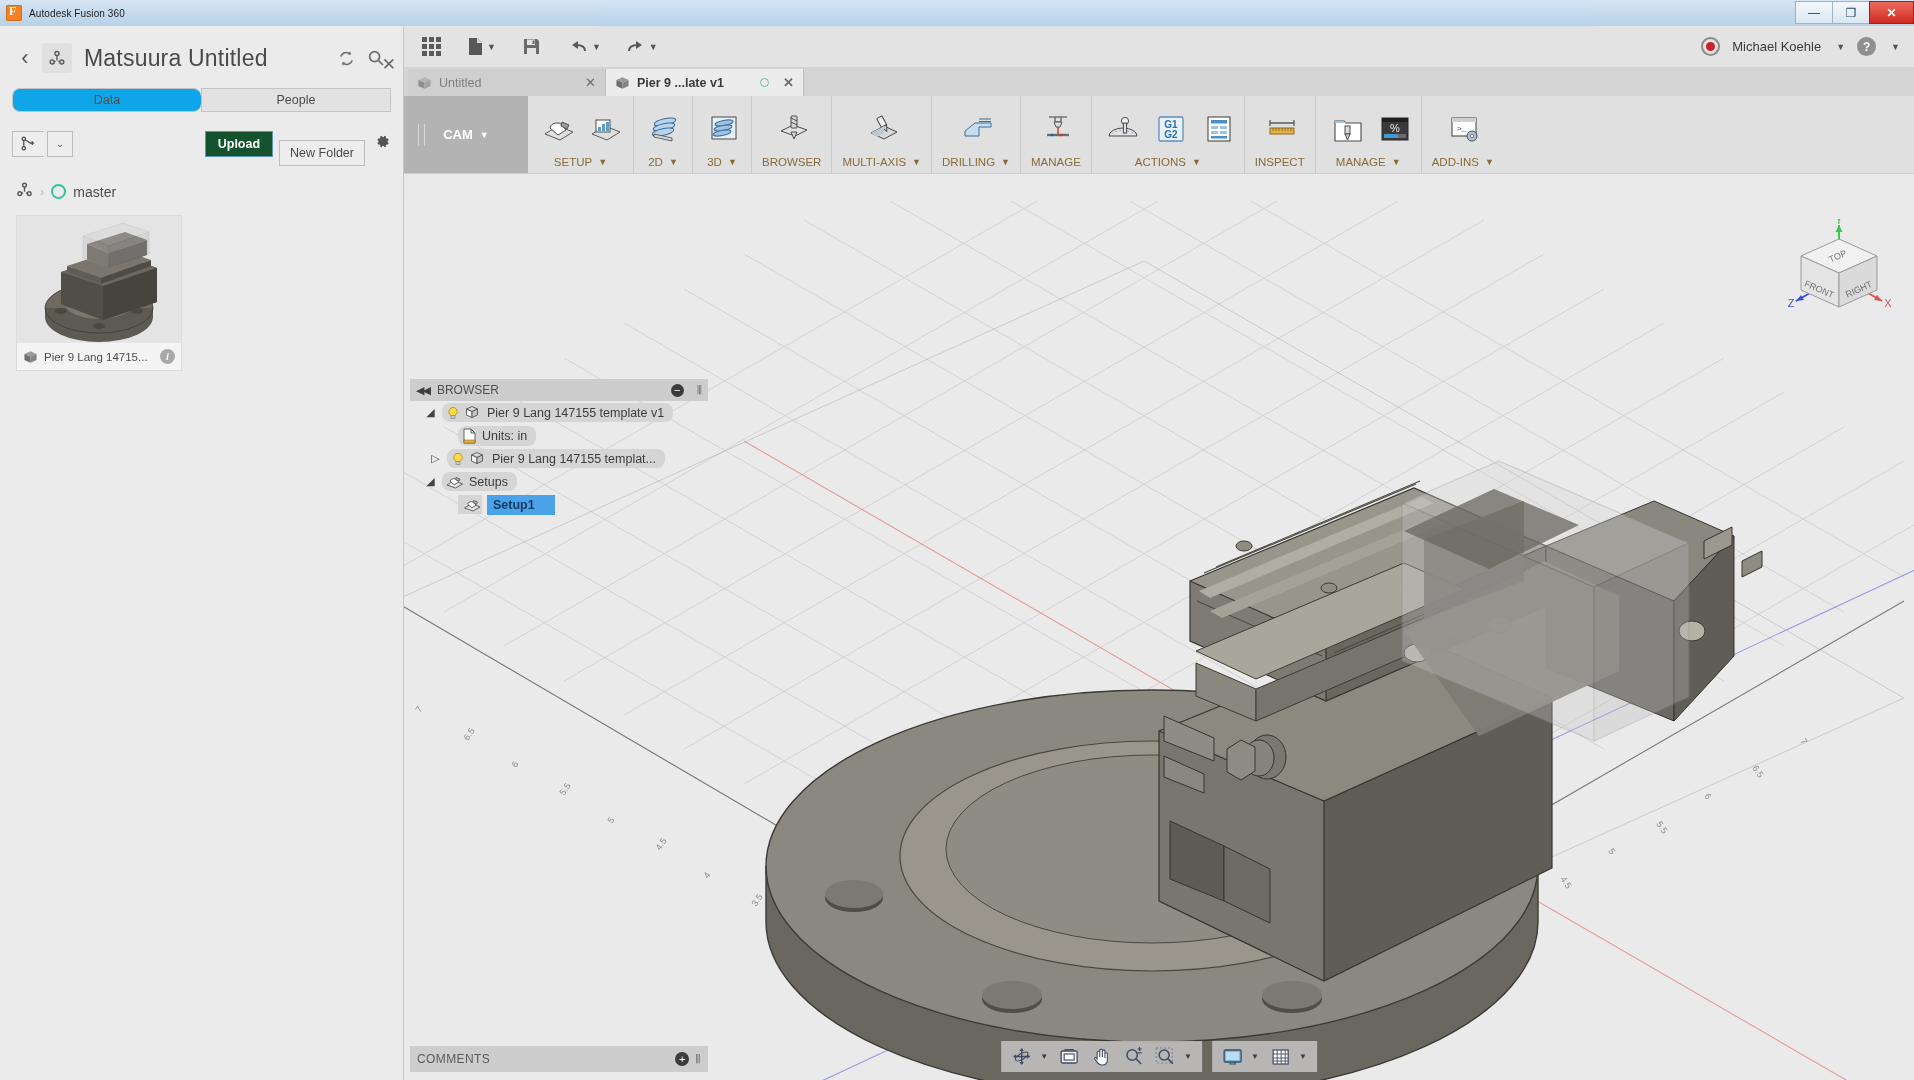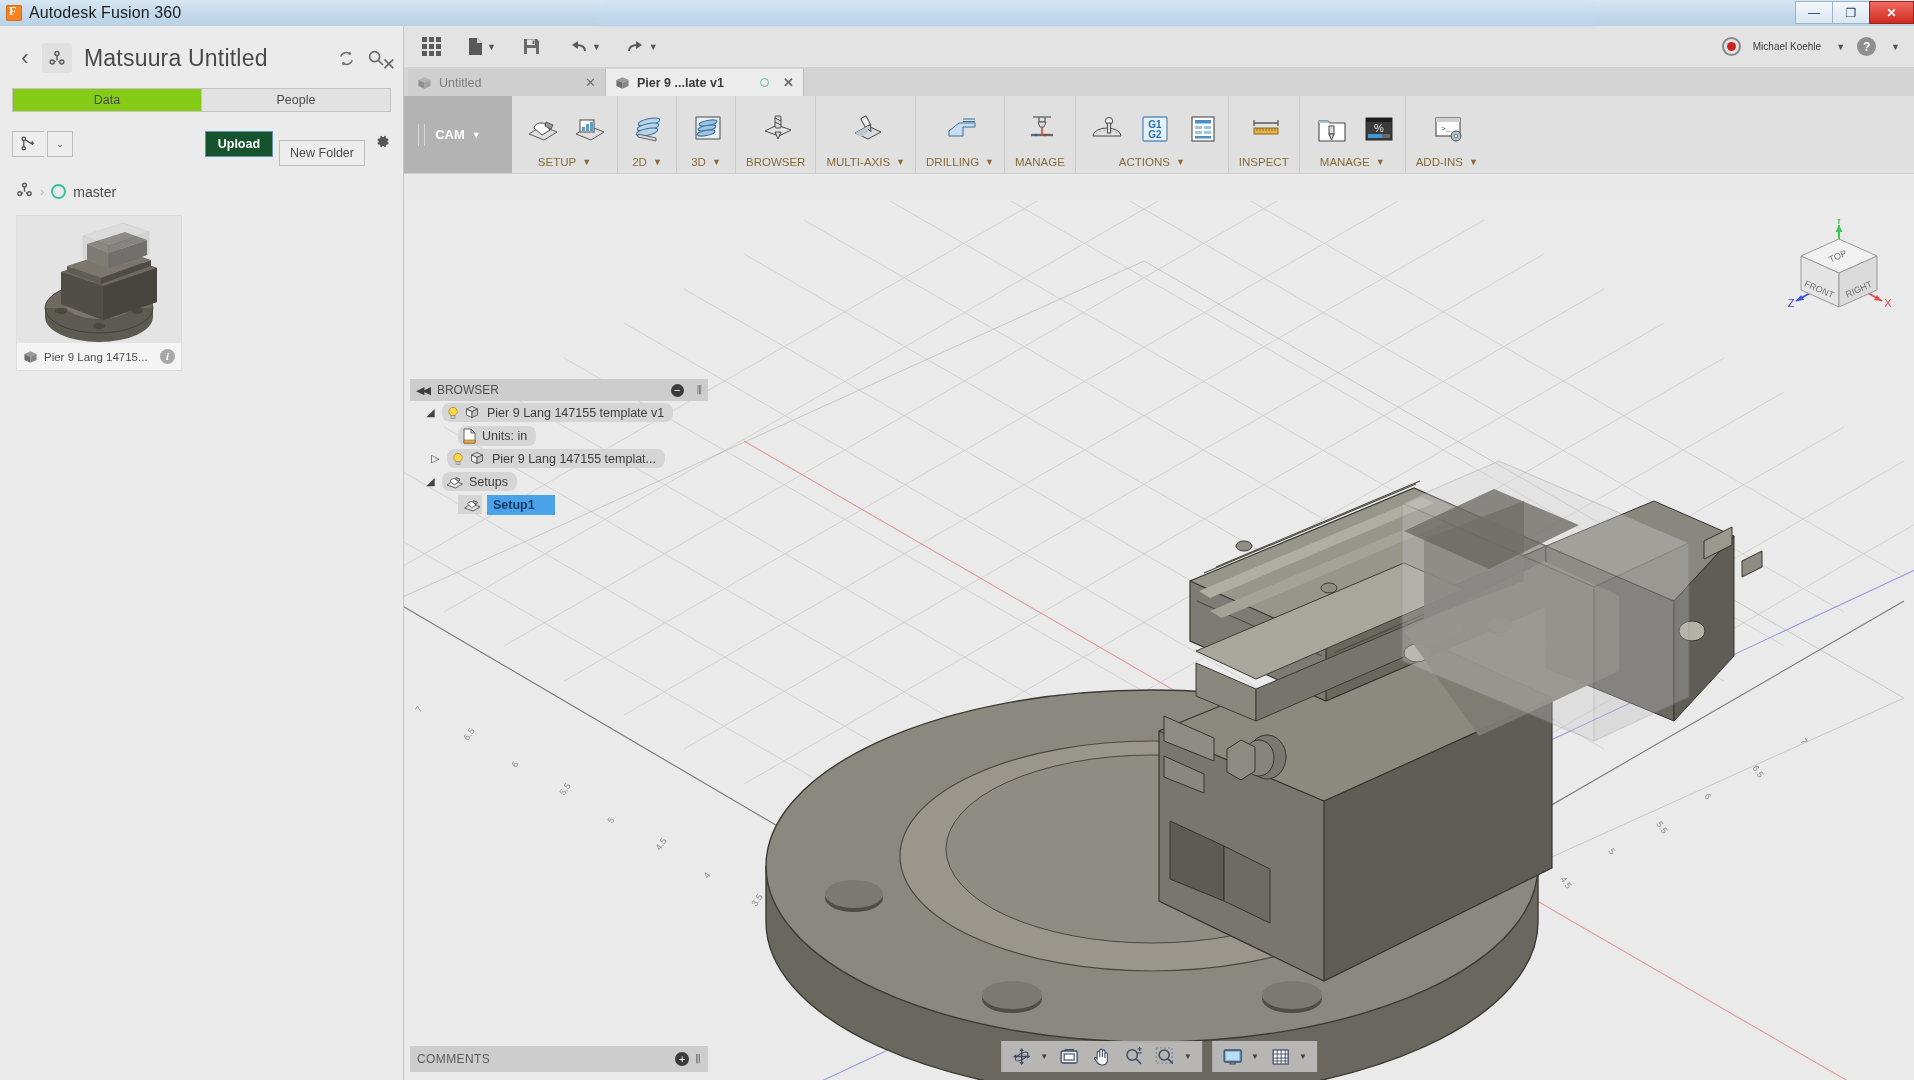--- a/index.html
+++ b/index.html
@@ -13,21 +13,21 @@
     display:flex; align-items:center; z-index:60; }
   .winbar .blurtabs{ position:absolute; left:600px; top:0; right:320px; height:26px;
     background:linear-gradient(180deg,rgba(210,228,243,.9),rgba(185,212,236,.9));
     filter:blur(2px); opacity:.85; display:flex; align-items:center; gap:56px;
     font-size:10px; color:#6b7a88; padding-left:20px; overflow:hidden;}
   .f360logo{ width:16px;height:16px;margin-left:6px;margin-right:7px;
     background:#f58220; border-radius:2px; position:relative; flex:none;
     box-shadow:inset 0 0 0 1px #d46f14;}
   .f360logo:after{content:"F";position:absolute;left:3px;top:-1px;color:#fff;
     font-size:12px;font-weight:bold;font-family:"Liberation Serif",serif;}
-  .wintitle{ font-size:16px; color:#1d1d1d; letter-spacing:.1px; z-index:2;}
+  .wintitle{ font-size:10px; color:#1d1d1d; letter-spacing:.1px; z-index:2;}
   .wbtns{ position:absolute; right:0; top:0; display:flex; height:26px; z-index:3;}
   .wbtn{ width:37px; height:23px; margin-top:1px;
     background:linear-gradient(180deg,#f3f7fb,#dbe7f1);
     border:1px solid #9bb4c9; border-right:none;
     display:flex;align-items:center;justify-content:center;
     font-size:12px; color:#23456b; }
   .wbtn.close{ background:linear-gradient(180deg,#ef6a60,#cf2b20);
     border-color:#a32018; color:#fff; width:45px; font-weight:bold;
     border-right:1px solid #a32018;}
 
@@ -39,21 +39,21 @@
   .dp-icon{ width:30px;height:30px;background:#e0e0e0;border-radius:3px;
     display:flex;align-items:center;justify-content:center;margin:0 6px 0 4px;}
   .dp-title{ font-size:23px; color:#4a4a4a; flex:1; letter-spacing:.2px; padding-left:6px;}
   .dp-tool{ width:30px;height:30px;display:flex;align-items:center;justify-content:center;
     color:#6d6d6d; cursor:pointer;}
   .dp-close{ position:absolute; right:7px; top:28px; font-size:17px; color:#6a6a6a; cursor:pointer;}
 
   .dp-tabs{ display:flex; margin:6px 12px 0 12px; }
   .dp-tab{ flex:1; height:24px; border:1px solid #c3c3c3; font-size:12.5px; color:#4c4c4c;
     display:flex; align-items:center; justify-content:center; background:#e2e2e2; cursor:pointer;}
-  .dp-tab.active{ background:#84cc16; }
+  .dp-tab.active{ background:#0ea5e9;border-radius:8px; }
   .dp-tab:first-child{ border-right:none; }
 
   .dp-actions{ display:flex; align-items:center; margin:9px 12px 0 12px; gap:0; }
   .sq-btn{ height:26px; border:1px solid #bdbdbd; background:#ededed; display:flex;
     align-items:center; justify-content:center; color:#4a4a4a; font-size:12px; cursor:pointer;}
   .sq-btn.branch{ width:32px; border-right:none;}
   .sq-btn.caret{ width:26px; }
   .upload{ margin-left:auto; background:#14532d; color:#fff; border:1px solid #5d96bb;
     font-weight:bold; padding:0 12px; height:26px; display:flex;align-items:center;
     font-size:12.5px; cursor:pointer;}
@@ -85,40 +85,40 @@
     color:#555; cursor:pointer; padding:0 5px;}
   .tsep{ width:14px; }
   .grid9{ display:grid; grid-template-columns:repeat(3,5px); grid-template-rows:repeat(3,5px);
     gap:2px;}
   .grid9 i{ background:#5a5a5a; display:block; }
   .caret{ font-size:9px; margin-left:3px; color:#555; }
   .userarea{ margin-left:auto; display:flex; align-items:center; gap:12px; padding-right:14px; }
   .recdot{ width:19px;height:19px;border-radius:50%;border:2px solid #8a8a8a;
     display:flex;align-items:center;justify-content:center;}
   .recdot i{ width:9px;height:9px;border-radius:50%;background:#cc2222;display:block;}
-  .uname{ font-size:10px; color:#3b3b3b; }
+  .uname{ font-size:13px; color:#3b3b3b; }
   .helpq{ width:19px;height:19px;border-radius:50%;background:#8f8f8f;color:#fff;
     font-size:12px; font-weight:bold; display:flex;align-items:center;justify-content:center;}
 
   
   .doctabs{ height:28px; background:#d4d4d4; display:flex; align-items:flex-end; padding-left:4px;}
   .dtab{ height:27px; min-width:198px; display:flex; align-items:center; gap:7px;
     padding:0 9px; font-size:12.5px; color:#7d7d7d; background:#cfcfcf;
     border-right:1px solid #bdbdbd; cursor:pointer;}
   .dtab.active{ background:#ececec; color:#3b3b3b; font-weight:bold; }
   .cubeicon{ width:15px;height:14px;flex:none;}
   .dtab .x{ margin-left:auto; font-size:13px; color:#6d6d6d;}
   .dtab .ring{ width:9px;height:9px;border:1.5px solid #5fc0a8;border-radius:50%;
     margin-left:auto; flex:none;}
   .dtab.active .x{ margin-left:7px; }
 
   
   .ribbon{ height:78px; background:#e0e0e0; display:flex; align-items:stretch;
     border-bottom:1px solid #cfcfcf;}
-  .wsblock{ width:108px; background:#b3b3b3; display:flex; align-items:center;
+  .wsblock{ width:124px; background:#b3b3b3; display:flex; align-items:center;
     justify-content:center; color:#fff; font-size:13px; font-weight:bold; gap:4px;
     position:relative; cursor:pointer;}
   .wsblock:before{ content:""; position:absolute; left:14px; top:28px; width:5px; height:22px;
     border-left:1px solid #d6d6d6; border-right:1px solid #d6d6d6;}
   .rgroup{ display:flex; flex-direction:column; align-items:center; justify-content:space-between;
     padding:5px 10px 5px 10px; border-right:1px solid #cbcbcb; cursor:pointer; min-width:56px;}
   .rgroup:last-child{ border-right:none; }
   .ricons{ display:flex; align-items:center; gap:9px; flex:1; }
   .ricon{ width:38px; height:38px; display:flex; align-items:center; justify-content:flex-end;}
   .rlabel{ font-size:11.5px; color:#8a6a35; white-space:nowrap; display:flex;

